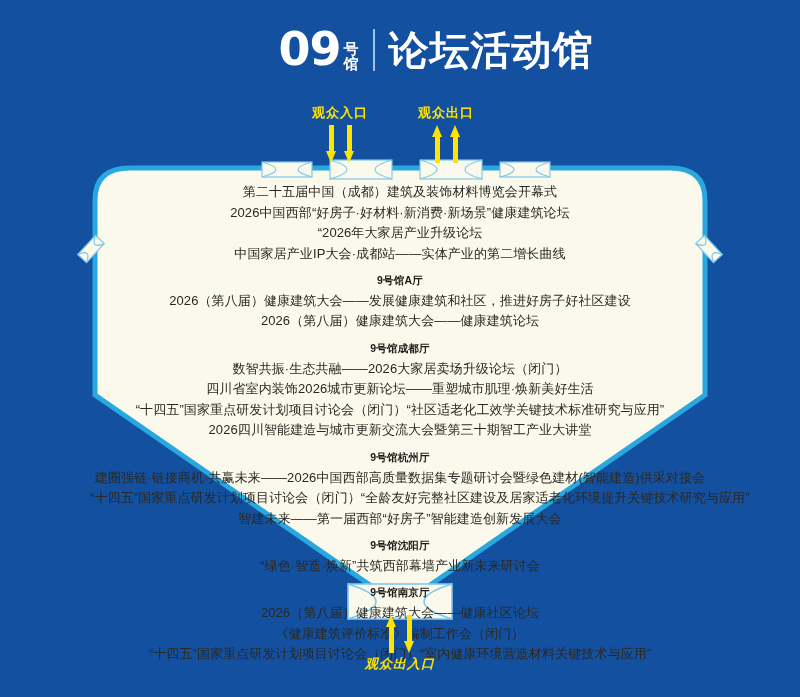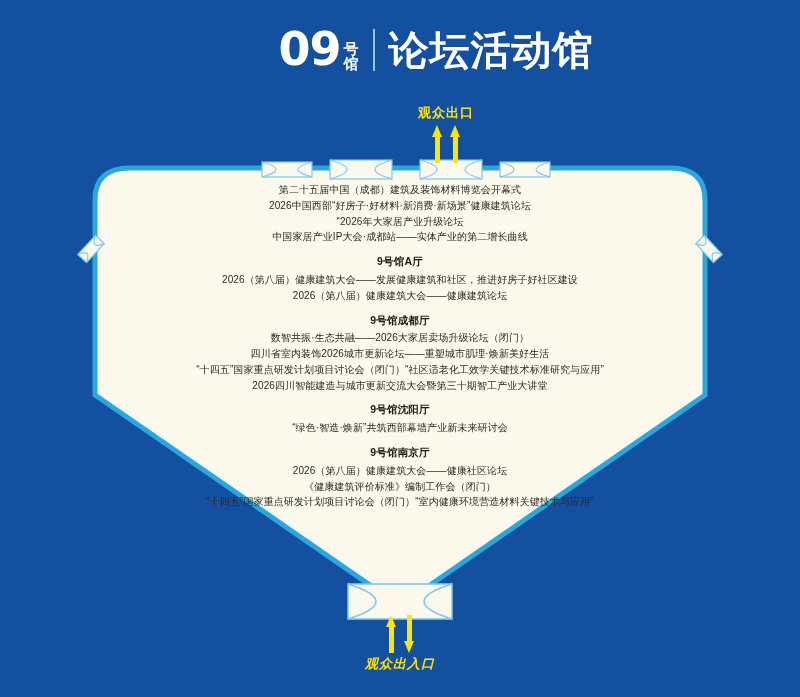--- a/index.html
+++ b/index.html
@@ -142,21 +142,21 @@
     font-size: 10.5px;
     font-weight: bold;
     color: #1c1a16;
     margin-top: 9px;
     margin-bottom: 2px;
     line-height: 1.5;
     letter-spacing: 0.2px;
   }
   .programs .block:first-child .sec-title { margin-top: 0; }
   .sec-item {
-    font-size: 10px;
+    font-size: 13px;
     color: #2b2823;
     line-height: 1.58;
     letter-spacing: 0.1px;
     white-space: nowrap;
   }
 
   
   .bottom-gate {
     position: absolute;
     left: 50%;
@@ -231,20 +231,33 @@
       <path d="M 722 243 Q 708 249 722 255" fill="none" stroke="#7fc8ea" stroke-width="1.2" transform="rotate(47 709 249)"></path>
     </g>
 
     <g>
       <rect x="348" y="584" width="104" height="35" fill="#fbf9ec" stroke="#7fc8ea" stroke-width="1.6"></rect>
       <path d="M 348 584 Q 404 601.5 348 619" fill="none" stroke="#7fc8ea" stroke-width="1.6"></path>
       <path d="M 452 584 Q 396 601.5 452 619" fill="none" stroke="#7fc8ea" stroke-width="1.6"></path>
     </g>
   </svg>
 
+  <div class="gate" style="left:312px; top:104px;">
+    <div class="gate-label">观众入口</div>
+    <div class="arrows">
+      <div class="arrow down">
+          <div class="shaft"></div>
+          <div class="head"></div>
+        </div>
+      <div class="arrow down">
+          <div class="shaft"></div>
+          <div class="head"></div>
+        </div>
+    </div>
+  </div>
 
   <div class="gate" style="left:418px; top:104px;font-family:Liberation Mono, monospace;">
     <div class="gate-label">观众出口</div>
     <div class="arrows">
       <div class="arrow up">
           <div class="shaft"></div>
           <div class="head"></div>
         </div>
       <div class="arrow up">
           <div class="shaft"></div>
@@ -269,20 +282,26 @@
     </div>
 
     <div class="block">
       <div class="sec-title">9号馆成都厅</div>
       <div class="sec-item">数智共振·生态共融——2026大家居卖场升级论坛（闭门）</div>
       <div class="sec-item">四川省室内装饰2026城市更新论坛——重塑城市肌理·焕新美好生活</div>
       <div class="sec-item">“十四五”国家重点研发计划项目讨论会（闭门）“社区适老化工效学关键技术标准研究与应用”</div>
       <div class="sec-item">2026四川智能建造与城市更新交流大会暨第三十期智工产业大讲堂</div>
     </div>
 
+    <div class="block">
+      <div class="sec-title">9号馆杭州厅</div>
+      <div class="sec-item">建圈强链·链接商机·共赢未来——2026中国西部高质量数据集专题研讨会暨绿色建材(智能建造)供采对接会</div>
+      <div class="sec-item">“十四五”国家重点研发计划项目讨论会（闭门）“全龄友好完整社区建设及居家适老化环境提升关键技术研究与应用”</div>
+      <div class="sec-item">智建未来——第一届西部“好房子”智能建造创新发展大会</div>
+    </div>
 
     <div class="block">
       <div class="sec-title">9号馆沈阳厅</div>
       <div class="sec-item">“绿色·智造·焕新”共筑西部幕墙产业新未来研讨会</div>
     </div>
 
     <div class="block">
       <div class="sec-title">9号馆南京厅</div>
       <div class="sec-item">2026（第八届）健康建筑大会——健康社区论坛</div>
       <div class="sec-item">《健康建筑评价标准》编制工作会（闭门）</div>

